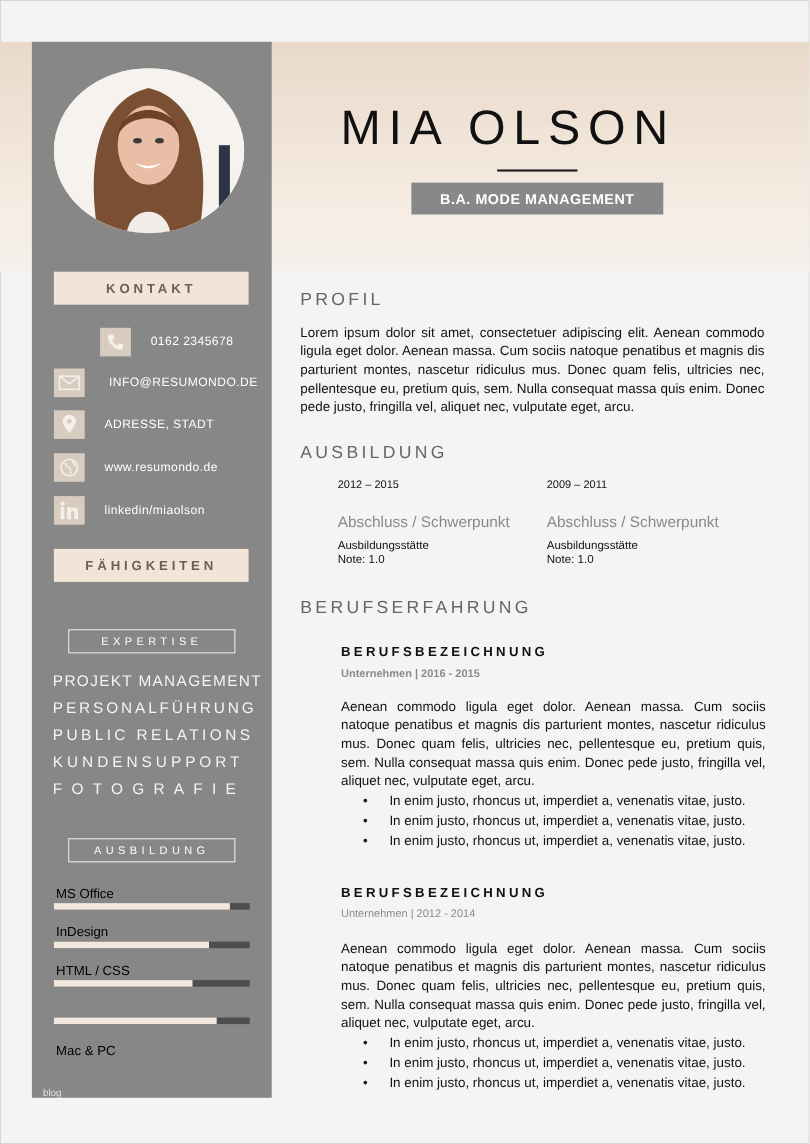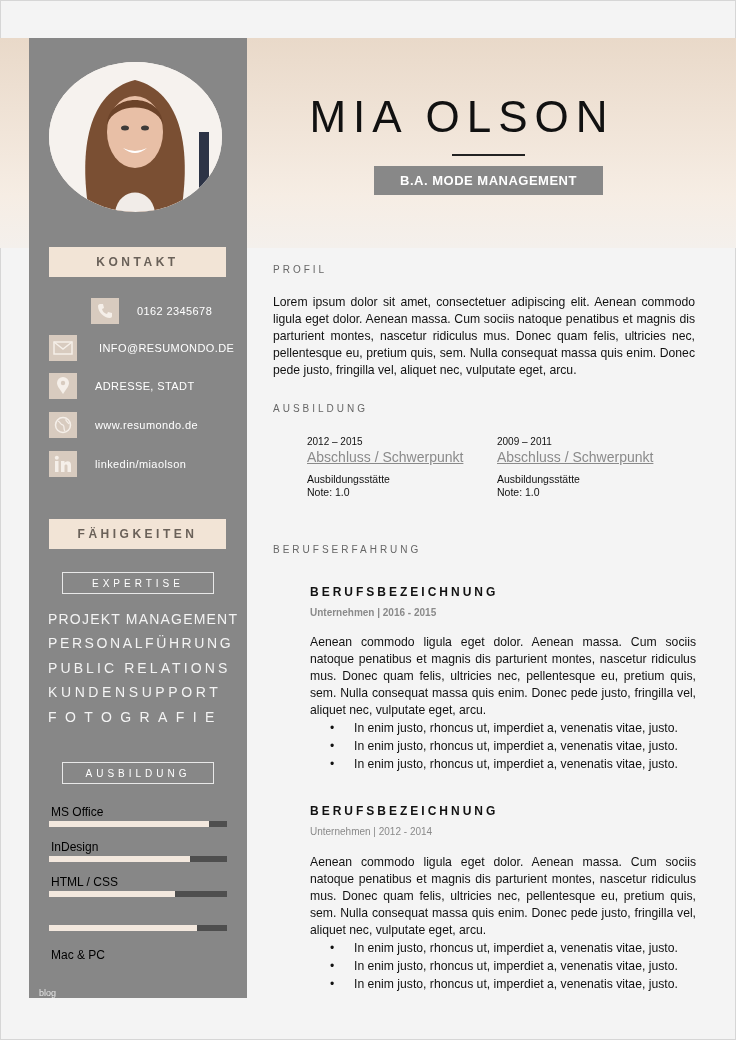--- a/index.html
+++ b/index.html
@@ -70,28 +70,28 @@
   .name-rule {
     position: absolute; left: 452px; top: 154px; width: 73px; height: 2px; background: #222;
   }
   .degree {
     position: absolute; left: 374px; top: 166px; width: 229px; height: 29px;
     background: #888;
     display: flex; align-items: center; justify-content: center;
     color: #fff; font-weight: bold; font-size: 13px; letter-spacing: 0.5px;
   }
   .section-title {
-    position: absolute; left: 273px; font-size: 10px; letter-spacing: 3px; color: #666;
+    position: absolute; left: 273px; font-size: 16px; letter-spacing: 3px; color: #666;
   }
   .para {
     position: absolute; font-size: 12.2px; line-height: 17px; text-align: justify; color: #111;
   }
   .edu-col { position: absolute; top: 436px; width: 180px; }
   .edu-years { font-size: 10px; color: #111; }
-  .edu-degree { font-size: 14px; color: #8a8a8a; margin-top: 2px; text-decoration: underline; }
+  .edu-degree { font-size: 14px; color: #8a8a8a; margin-top: 19px; }
   .edu-place { font-size: 10.5px; color: #111; margin-top: 8px; line-height: 13px; }
   .job-title {
     position: absolute; left: 310px; font-weight: bold; font-size: 12px; letter-spacing: 3px; color: #111; text-align: center;
   }
   .job-meta {
     position: absolute; left: 310px; font-size: 10px; color: #8a8a8a;
   }
   .bullets {
     position: absolute; left: 330px; margin: 0; padding: 0; list-style: none;
     font-size: 12.2px; line-height: 18px;
@@ -161,21 +161,21 @@
     <span class="contact-icon">
       <svg width="18" height="18" viewBox="0 0 18 18">
           <rect x="1" y="6" width="3.5" height="11" fill="#f5efe9"></rect>
           <circle cx="2.8" cy="2.8" r="2" fill="#f5efe9"></circle>
           <path d="M7 6 L10.5 6 L10.5 8 C11.5 6 17 5 17 10 L17 17 L13.5 17 L13.5 11 C13.5 9 10.5 9 10.5 11 L10.5 17 L7 17 Z" fill="#f5efe9"></path>
         </svg>
     </span>
     <span class="contact-text">linkedin/miaolson</span>
   </div>
 
-  <div class="side-heading" style="top:481px;">FÄHIGKEITEN</div>
+  <div class="side-heading" style="top:461px;">FÄHIGKEITEN</div>
 
   <div class="outline-box" style="top:534px;">EXPERTISE</div>
 
   <div class="expertise-item" style="top:573px; letter-spacing:1.2px;">PROJEKT MANAGEMENT</div>
   <div class="expertise-item" style="top:597px; letter-spacing:2.6px;">PERSONALFÜHRUNG</div>
   <div class="expertise-item" style="top:622px; letter-spacing:3.1px;">PUBLIC RELATIONS</div>
   <div class="expertise-item" style="top:646px; letter-spacing:3.6px;">KUNDENSUPPORT</div>
   <div class="expertise-item" style="top:671px; letter-spacing:8.4px;">FOTOGRAFIE</div>
 
   <div class="outline-box" style="top:724px;">AUSBILDUNG</div>

